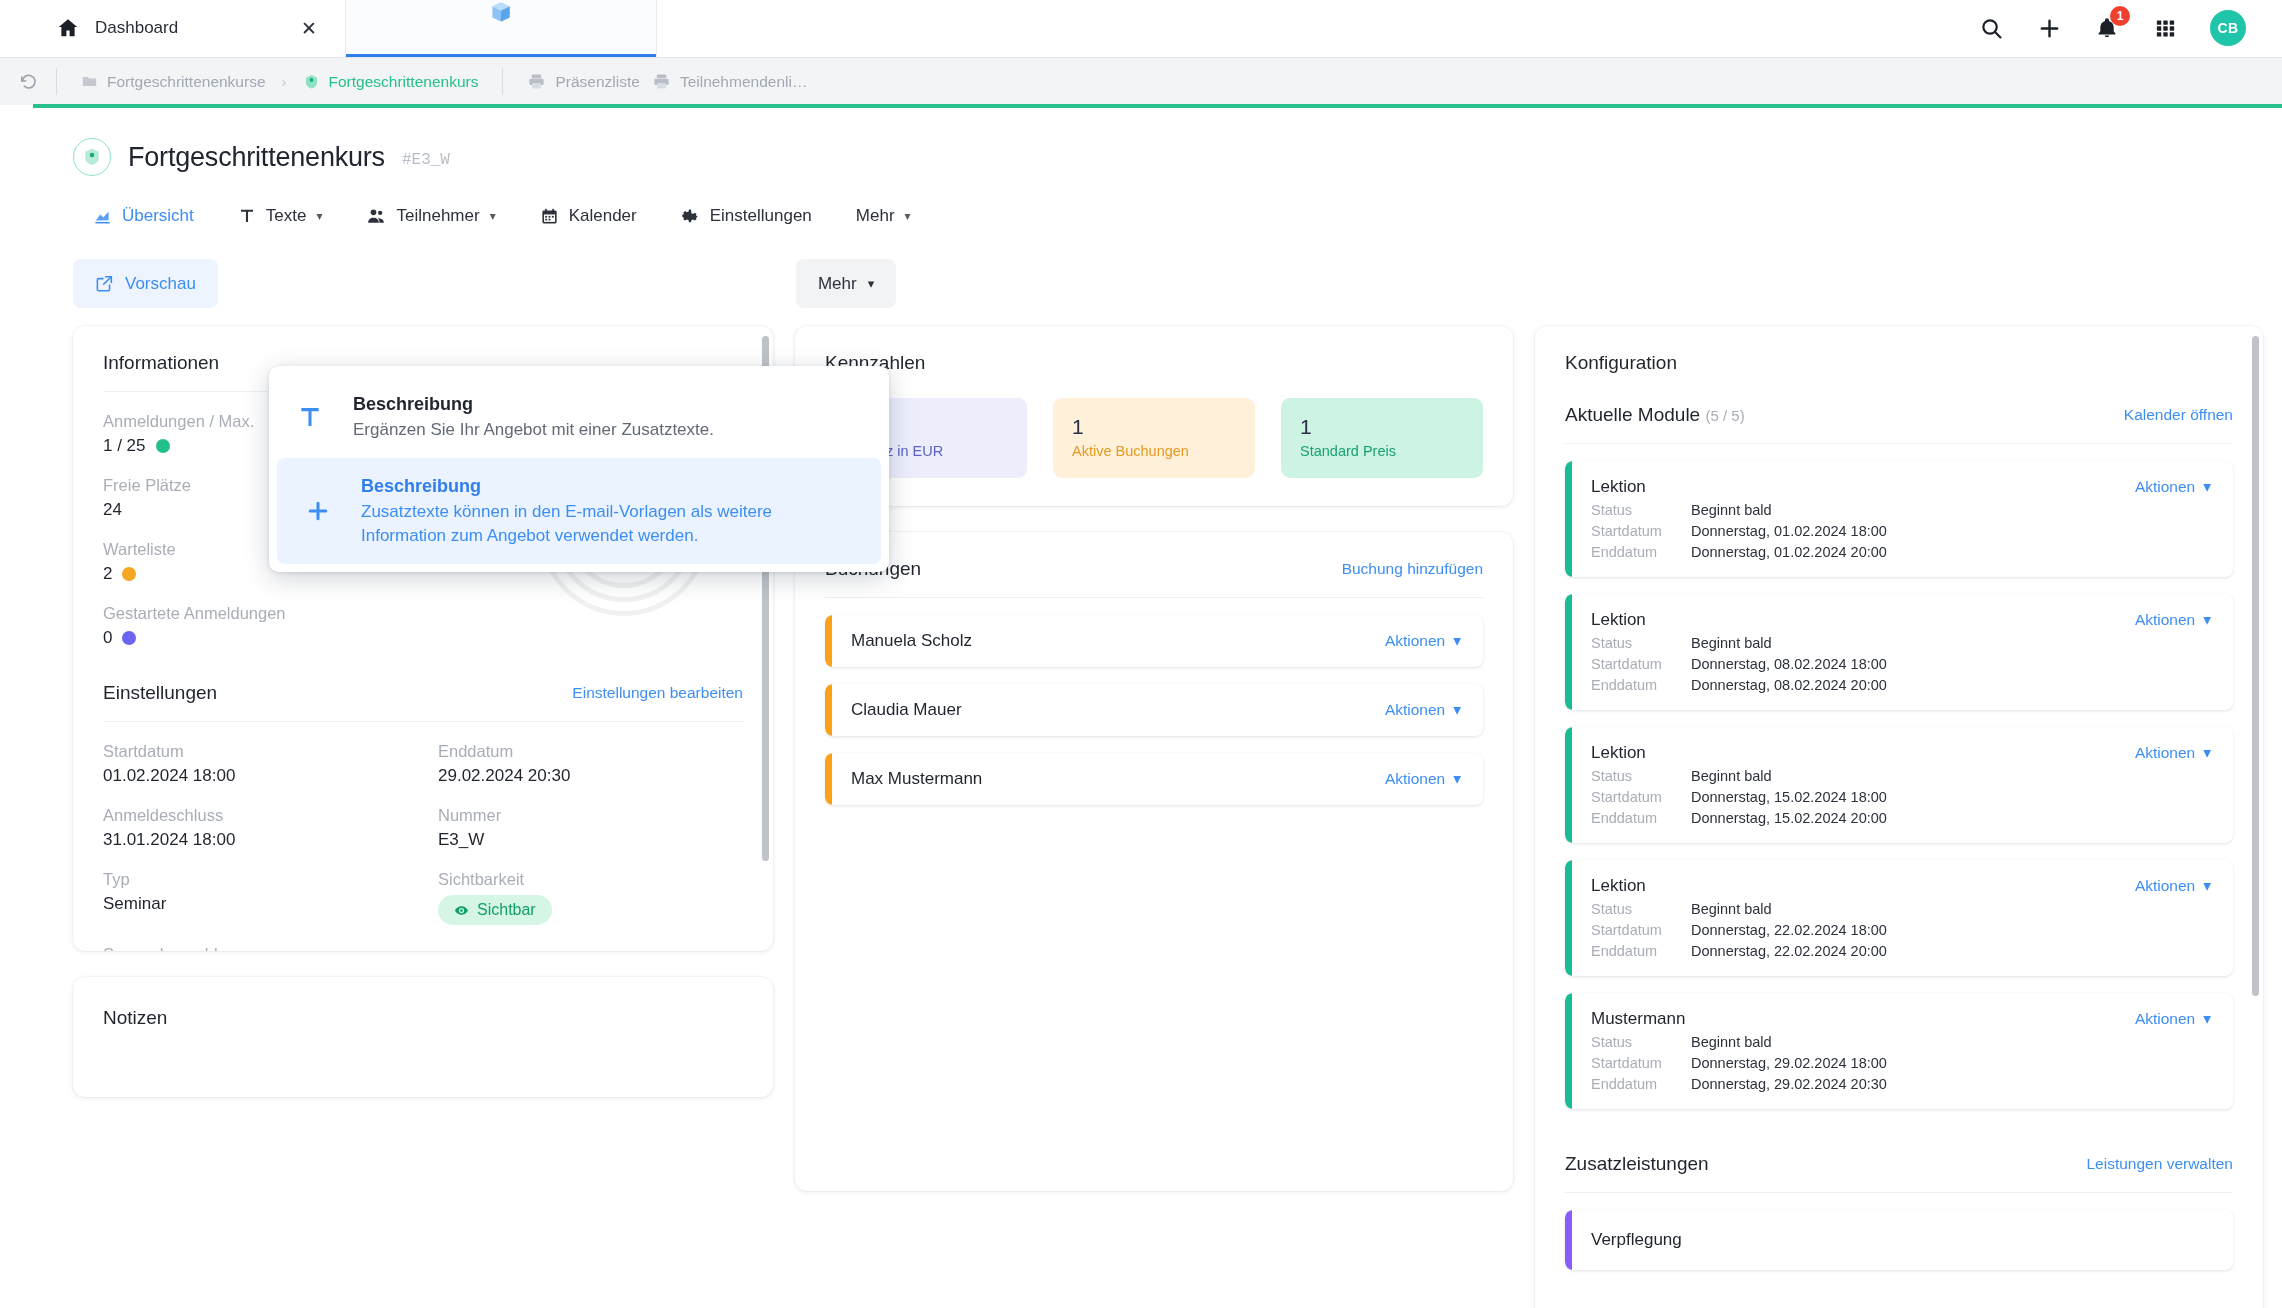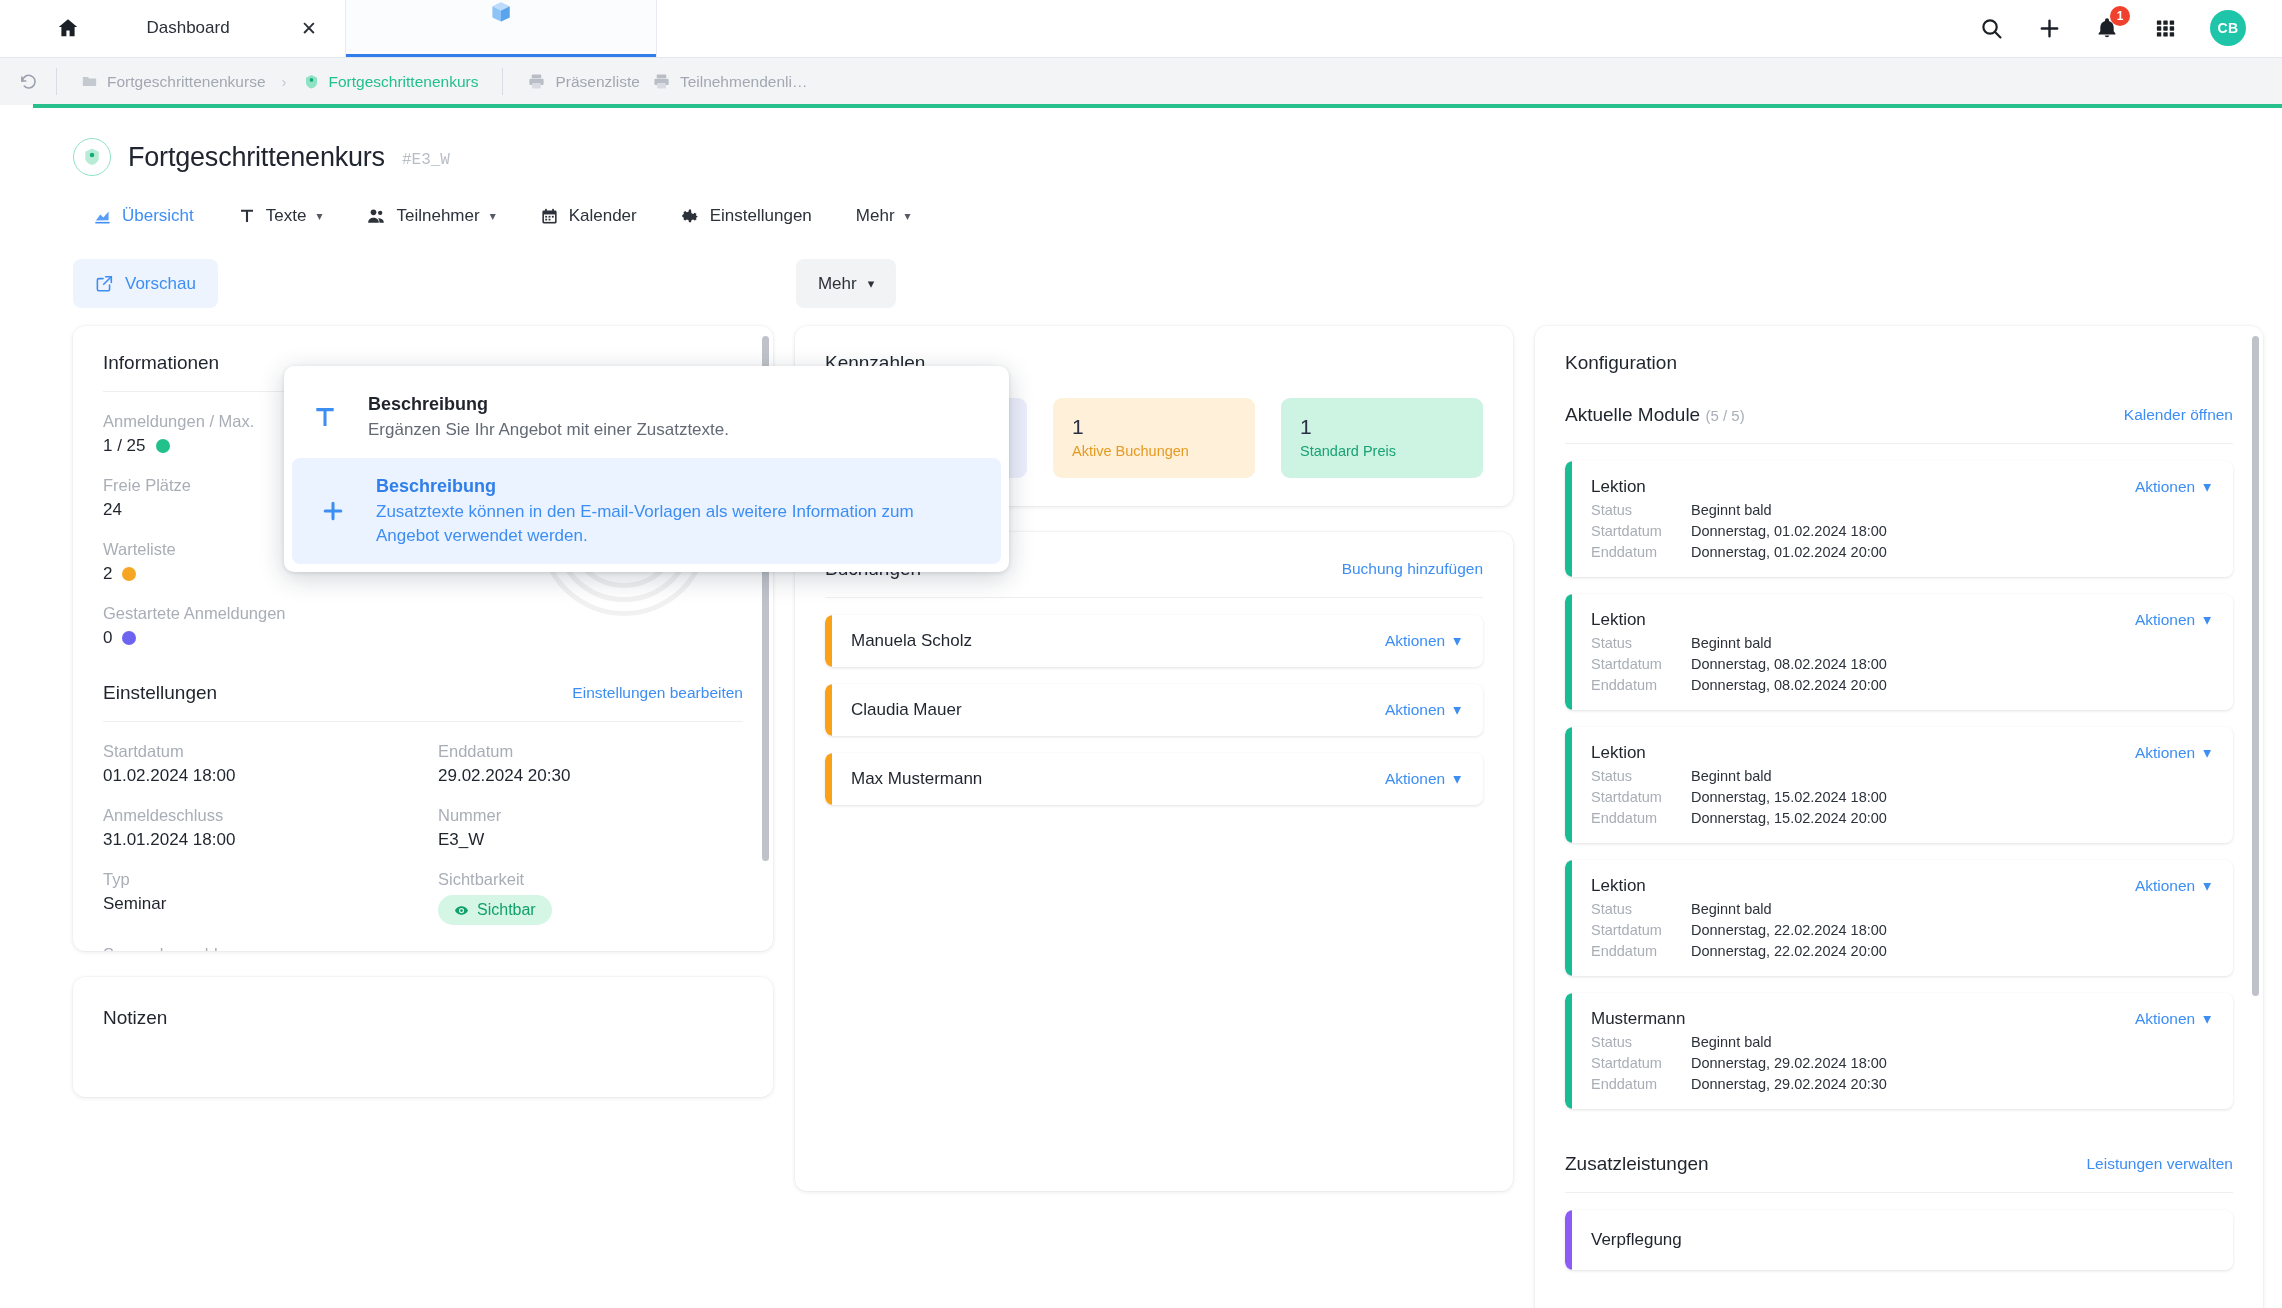--- a/index.html
+++ b/index.html
@@ -10,21 +10,21 @@
     overflow: hidden;
   }
   .app { position: relative; width: 2282px; height: 1308px; background:#fff; }
 
   
   .tabbar {
     position:absolute; top:0; left:0; width:2282px; height:58px;
     background:#ffffff; display:flex; align-items:flex-end;
     border-bottom:1px solid #e3e8ef;
   }
-  .tab-strip { display:flex; align-items:stretch; height:58px; margin-left:33px;text-align:center; }
+  .tab-strip { display:flex; align-items:stretch; height:58px; margin-left:33px; }
   .tab {
     display:flex; align-items:center; gap:14px;
     height:58px; padding:0 22px 0 22px; min-width:312px;
     background:#ffffff; position:relative; cursor:pointer;
   }
   .tab.inactive { background:#ffffff; }
   .tab.active { background:#fbfcfd; border-left:1px solid #e8ecf1; border-right:1px solid #e8ecf1;flex-direction:column; }
   .tab.active:after{
     content:""; position:absolute; left:0; right:0; bottom:0; height:3px; background:#2f7eea;
   }
@@ -149,21 +149,21 @@
   .mod-name{ font-size:17px; color:#1f242d; font-weight:500;}
   .mod-kv{ display:flex; gap:0; margin-top:5px; font-size:14.5px;}
   .mod-k{ width:100px; color:#a9aeb6; flex:0 0 100px;}
   .mod-v{ color:#2c313a;}
 
   
   .vscroll{ position:absolute; width:7px; border-radius:4px; background:#bfc3c9;}
 
   
   .dropdown{
-    position:absolute; left:251px; top:258px; width:725px;
+    position:absolute; left:236px; top:258px; width:620px;
     background:#fff; border-radius:10px; box-shadow:0 6px 26px rgba(22,34,57,.20), 0 1px 4px rgba(22,34,57,.12);
     padding:10px 0 8px 0; z-index:50;
   }
   .dd-item{ display:flex; align-items:center; gap:26px; padding:16px 24px; cursor:pointer;}
   .dd-item.sel{ background:#eaf3ff; border-radius:8px; margin:0 8px;}
   .dd-ico{ width:34px; flex:0 0 34px; display:flex; align-items:center; justify-content:center; color:#3d8ef3;}
   .dd-t{ font-size:18px; color:#1f242d; font-weight:700; line-height:1.35;}
   .dd-d{ font-size:17px; color:#636a75; line-height:1.4; margin-top:2px;}
   .dd-item.sel .dd-t{ color:#2f7eea; }
   .dd-item.sel .dd-d{ color:#3d8ef3; }

